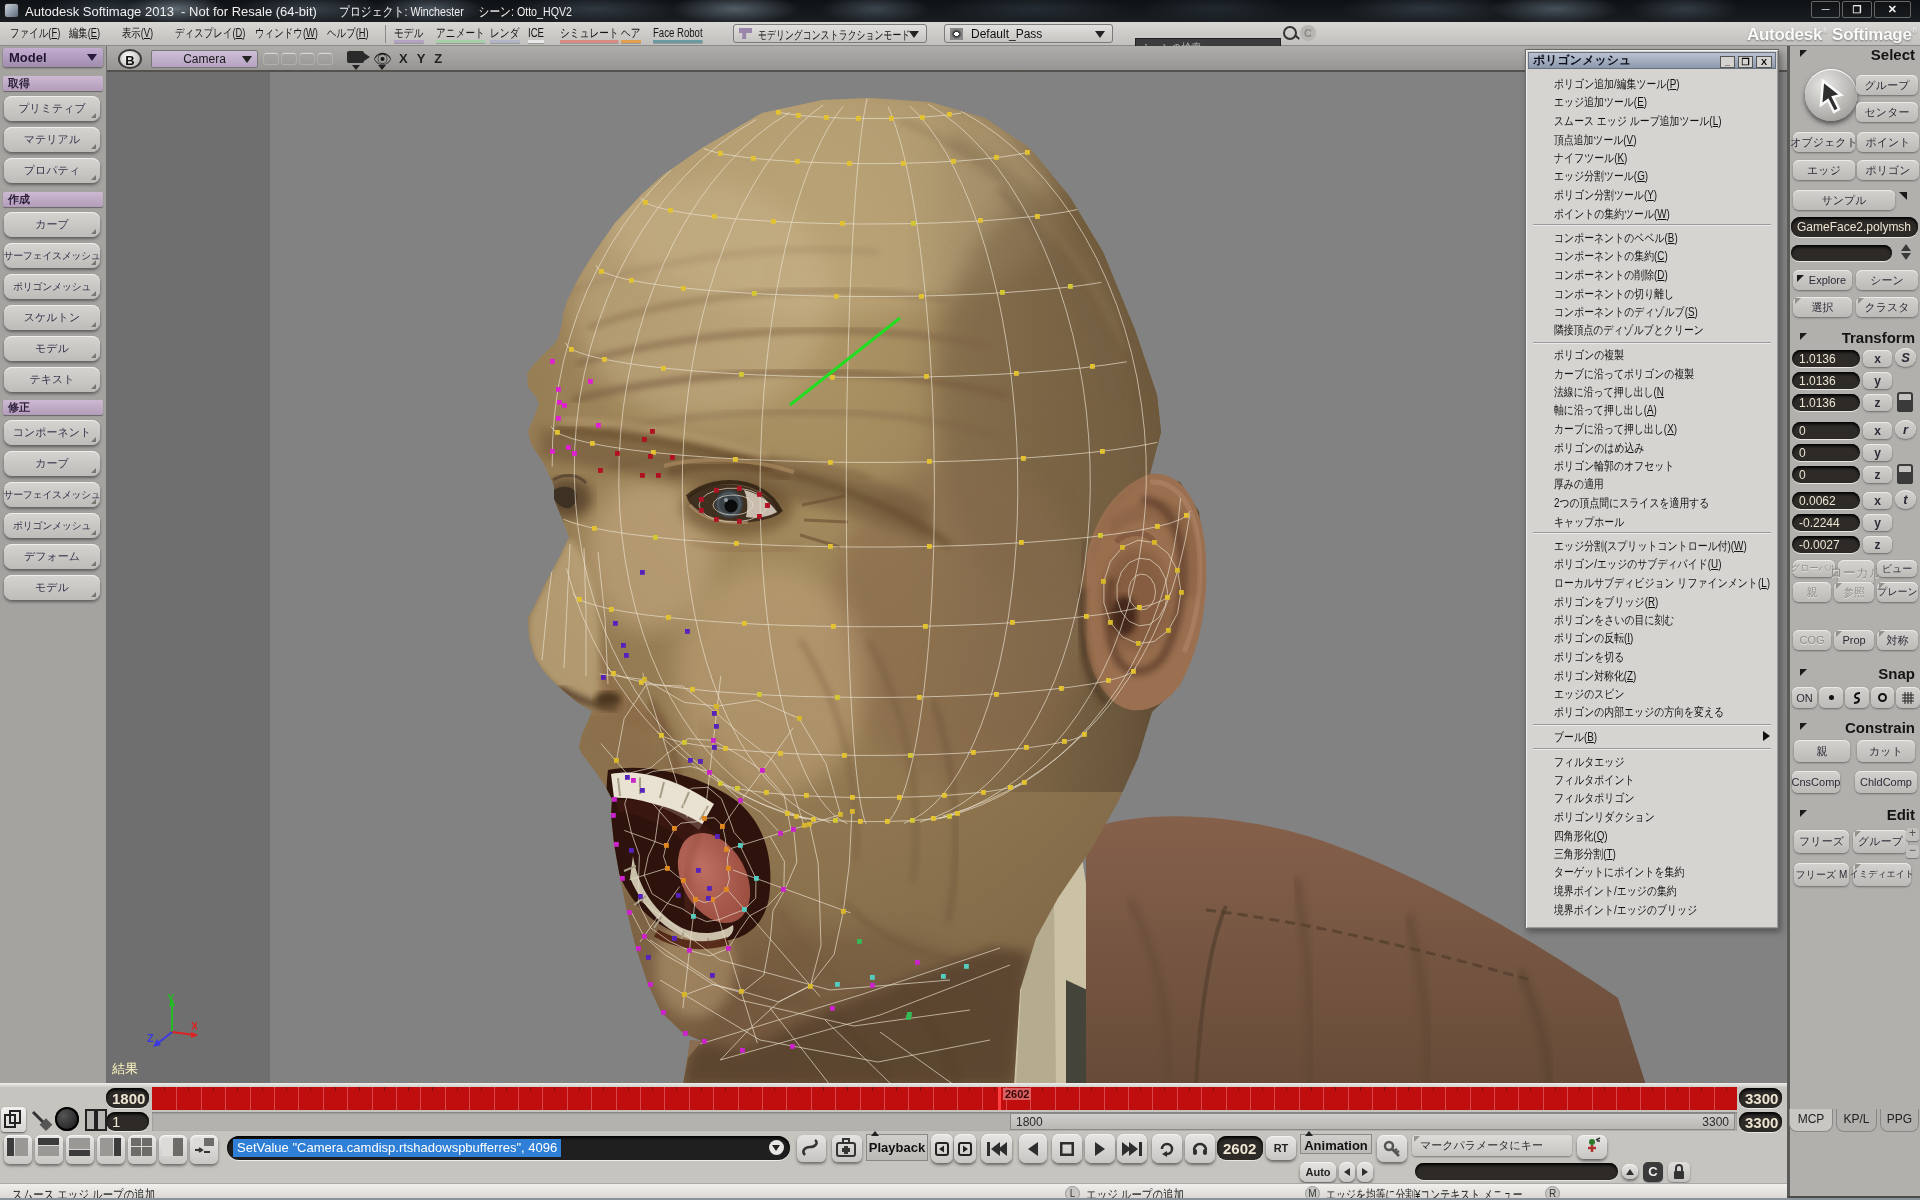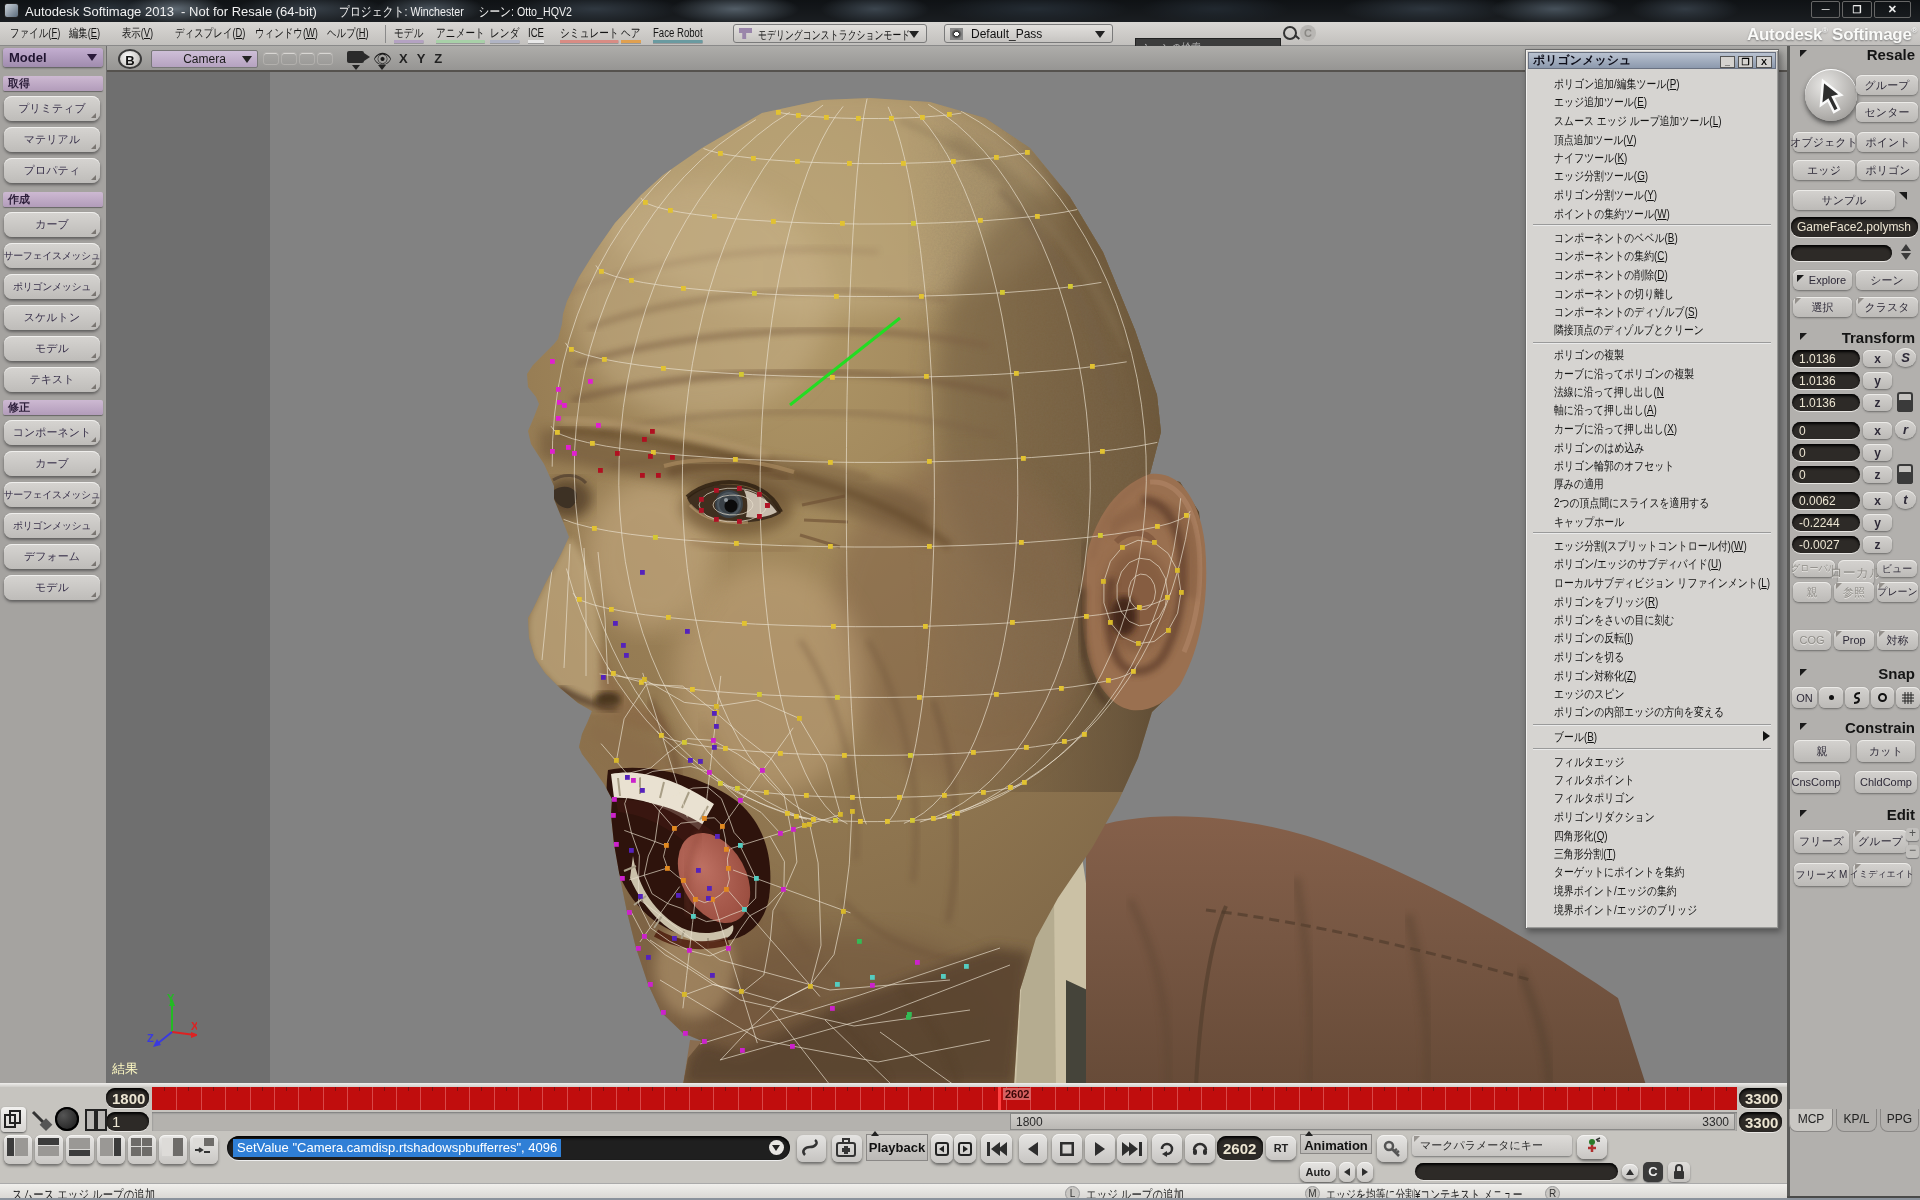--- a/index.html
+++ b/index.html
@@ -524,21 +524,21 @@
       <text x="40" y="10" fill="#22bb22" font-size="11" font-weight="bold">Y</text>
       <text x="64" y="38" fill="#dd2222" font-size="11" font-weight="bold">X</text>
       <text x="20" y="50" fill="#3a3ae0" font-size="11" font-weight="bold">Z</text>
     </svg>
     <div class="abs" style="left:5px;top:988px;color:#fef9c3;font-size:13px">結果</div>
   </div>
 <div style="position:absolute;left:1787px;top:46px;width:133px;height:1154px;background:#b2b0ad">
     <div class="abs" style="left:0;top:0;width:3px;height:1154px;background:#5a5a58"></div>
     <div class="hdr" style="left:6px;top:0px;width:124px;font-size:15px">
       <b></b>
-      <span style="position:absolute;right:2px;top:0">Resale</span>
+      <span style="position:absolute;right:2px;top:0">Select</span>
     </div>
     <div class="abs" style="left:18px;top:23px;width:52px;height:52px;border-radius:50%;background:radial-gradient(circle at 38% 32%,#e8e7e5,#b5b3b0 60%,#8e8c89);box-shadow:0 3px 5px rgba(40,40,40,.7),inset 0 1px 0 #fff"><svg width="52" height="52">
         <polygon points="18,12 36,26 28,28 34,40 29,43 23,31 16,36" fill="#2e2e2e" stroke="#fafafa" stroke-width="2.5"></polygon>
       </svg></div>
     <div class="btn2" style="left:69px;top:29px;width:62px;height:20px;font-size:11px">グループ</div>
     <div class="btn2" style="left:69px;top:56px;width:62px;height:20px;font-size:11px">センター</div>
     <div class="btn2" style="left:6px;top:86px;width:62px;height:20px;font-size:11px">オブジェクト</div>
     <div class="btn2" style="left:70px;top:86px;width:62px;height:20px;font-size:11px">ポイント</div>
     <div class="btn2" style="left:6px;top:114px;width:62px;height:20px;font-size:11px">エッジ</div>
     <div class="btn2" style="left:70px;top:114px;width:62px;height:20px;font-size:11px">ポリゴン</div>

